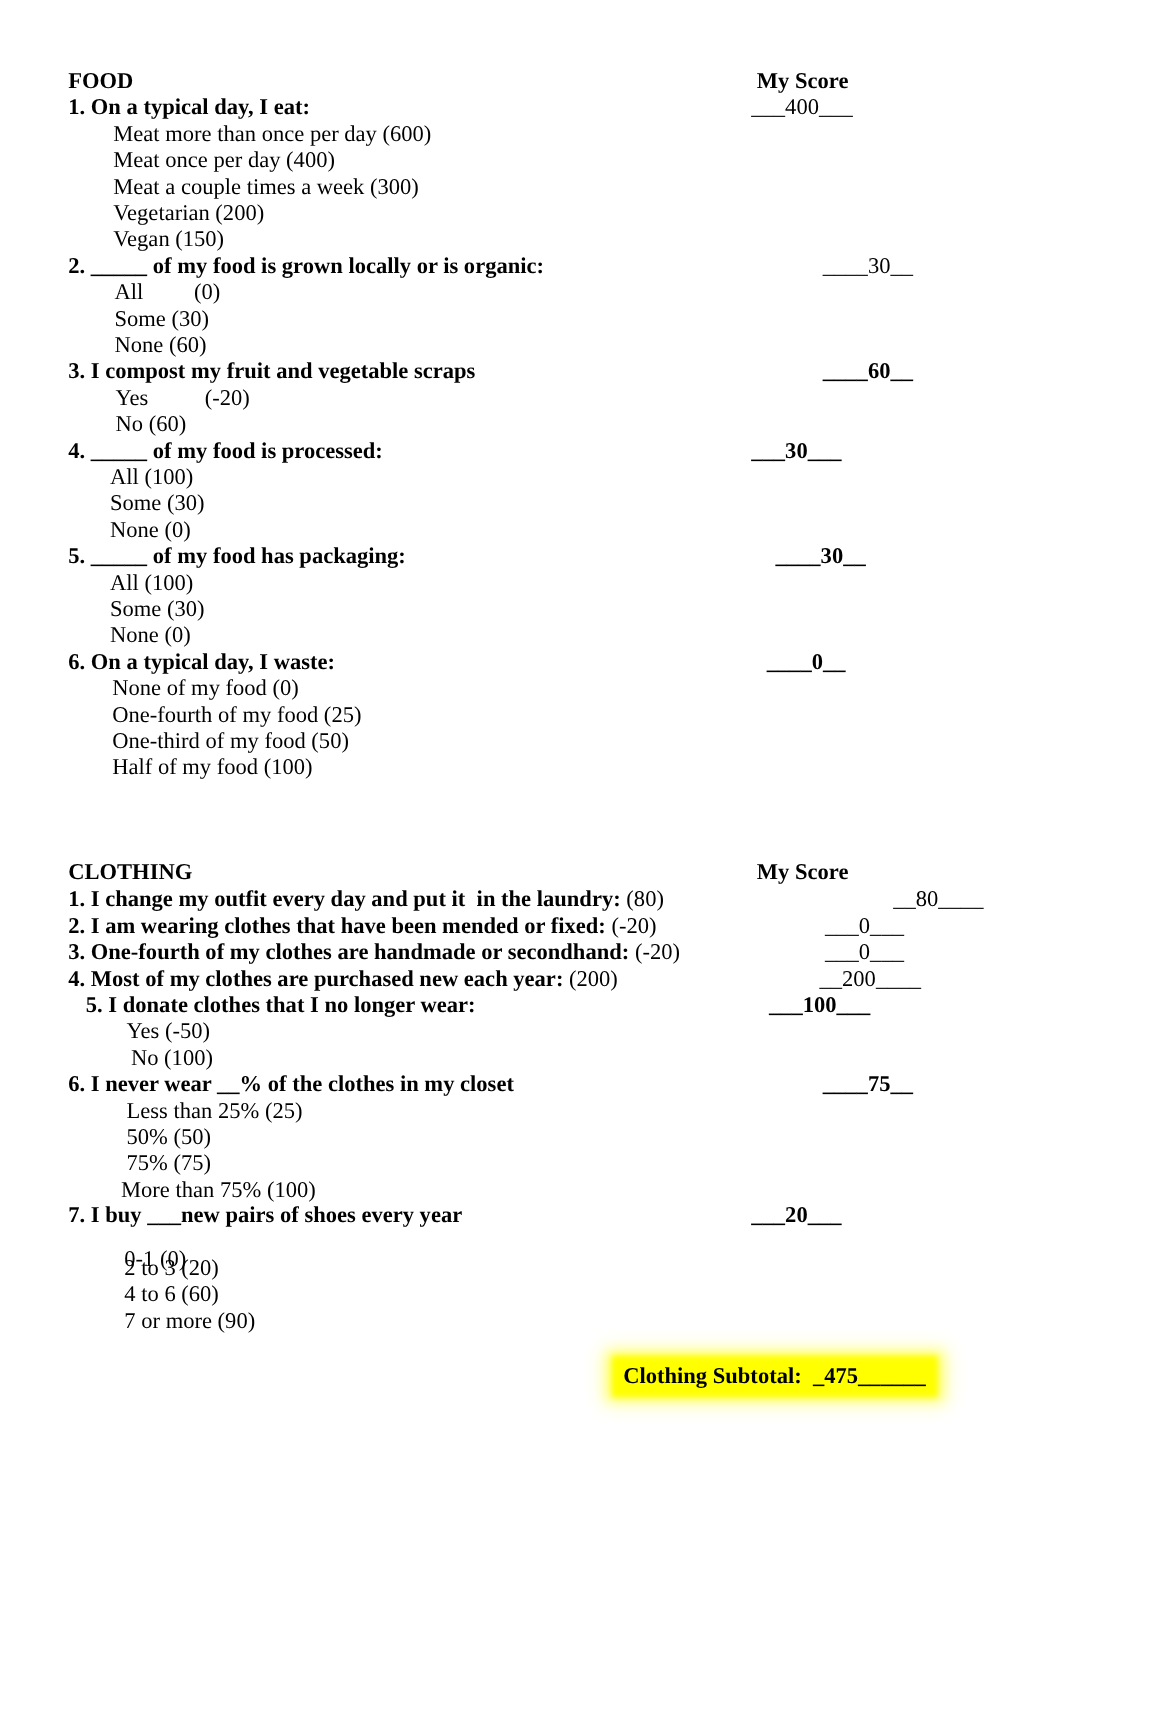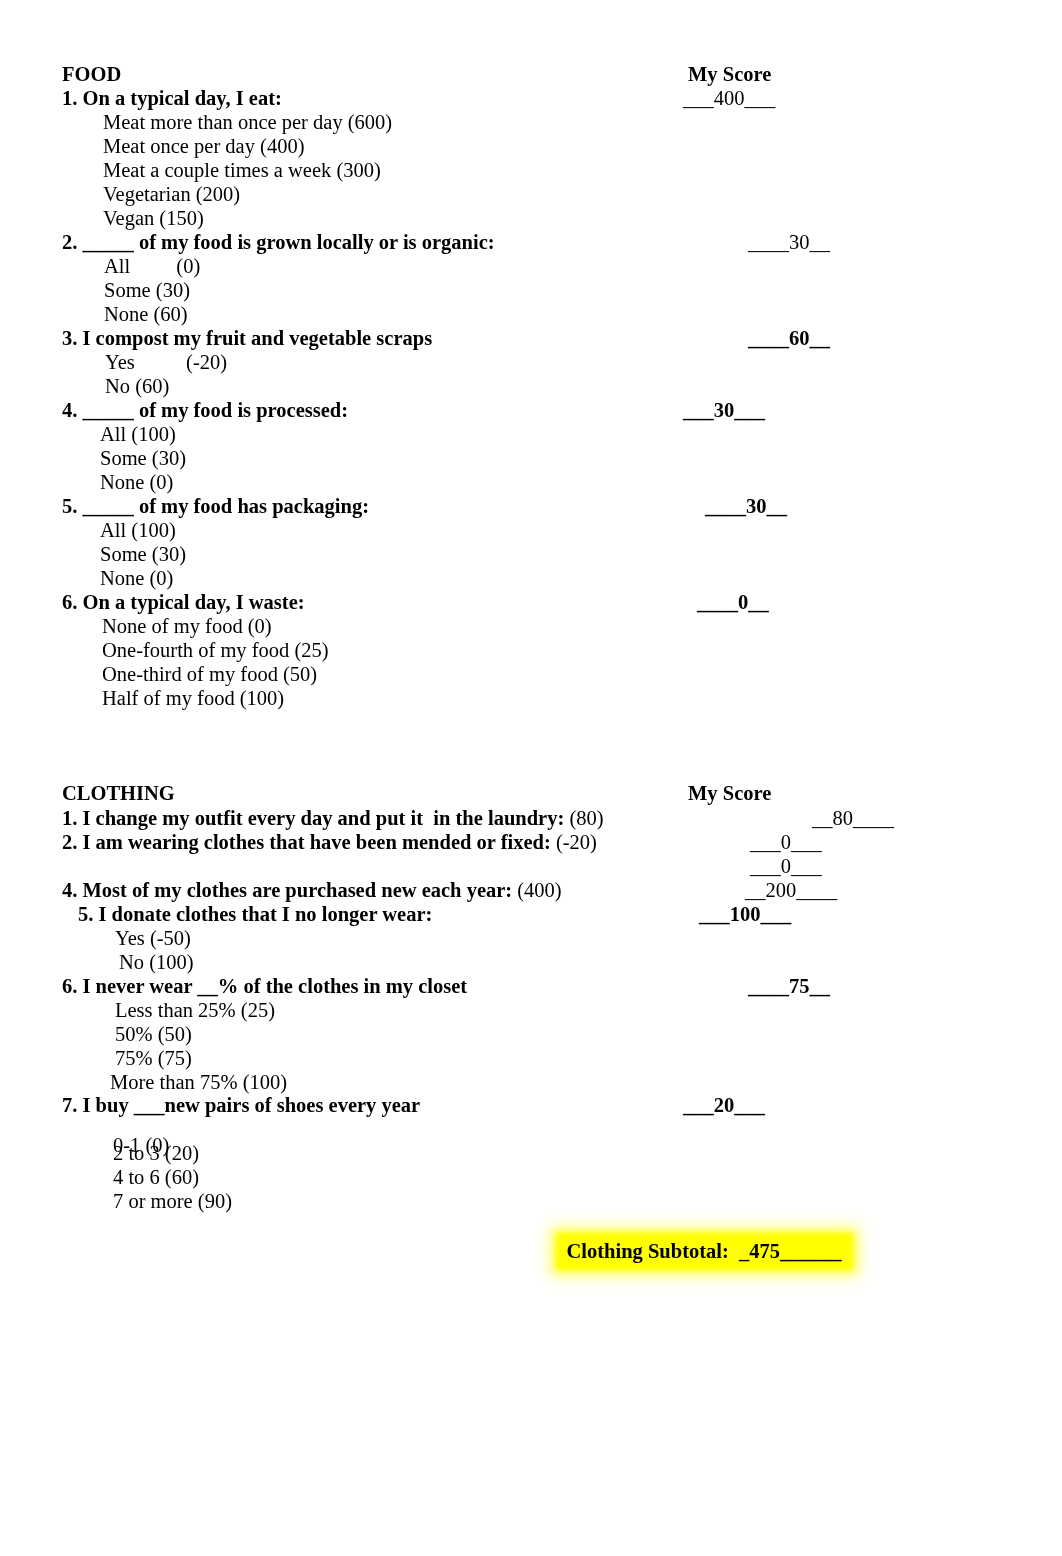--- a/index.html
+++ b/index.html
@@ -142,25 +142,26 @@
     <span class="qcol"><span class="bold">1.</span><span class="bold"> </span><span class="bold">I change my outfit every day and put it  in the laundry:</span><span class="normal"> </span><span class="normal">(80)</span></span>
     <span class="scol normal" style="left:812px;">__80____</span>
   </div>
 
   <div class="row" style="position:absolute; left:0; top:830px; width:1062px;">
     <span class="qcol"><span class="bold">2.</span><span class="bold"> </span><span class="bold">I am wearing clothes that have been mended or fixed:</span><span class="normal"> </span><span class="normal">(-20)</span></span>
     <span class="scol normal" style="left:750px;">___0___</span>
   </div>
 
   <div class="row" style="position:absolute; left:0; top:854px; width:1062px;">
+    <span class="qcol"><span class="bold">3.</span><span class="bold"> </span><span class="bold">One-fourth of my clothes are handmade or secondhand:</span><span class="normal"> </span><span class="normal">(-20)</span></span>
     <span class="scol normal" style="left:750px;">___0___</span>
   </div>
 
   <div class="row" style="position:absolute; left:0; top:878px; width:1062px;">
-    <span class="qcol"><span class="bold">4.</span><span class="bold"> </span><span class="bold">Most of my clothes are purchased new each year:</span><span class="normal"> </span><span class="normal">(400)</span></span>
+    <span class="qcol"><span class="bold">4.</span><span class="bold"> </span><span class="bold">Most of my clothes are purchased new each year:</span><span class="normal"> </span><span class="normal">(200)</span></span>
     <span class="scol normal" style="left:745px;">__200____</span>
   </div>
 
   <div class="row" style="position:absolute; left:16px; top:902px; width:1062px;">
     <span class="qcol"><span class="bold">5.</span><span class="bold"> </span><span class="bold">I donate clothes that I no longer wear:</span></span>
     <span class="scol bold" style="left:683px;">___100___</span>
   </div>
   <div class="opt" style="position:absolute; left:115px; top:926px;">Yes (-50)</div>
   <div class="opt" style="position:absolute; left:119px; top:950px;">No (100)</div>
 

